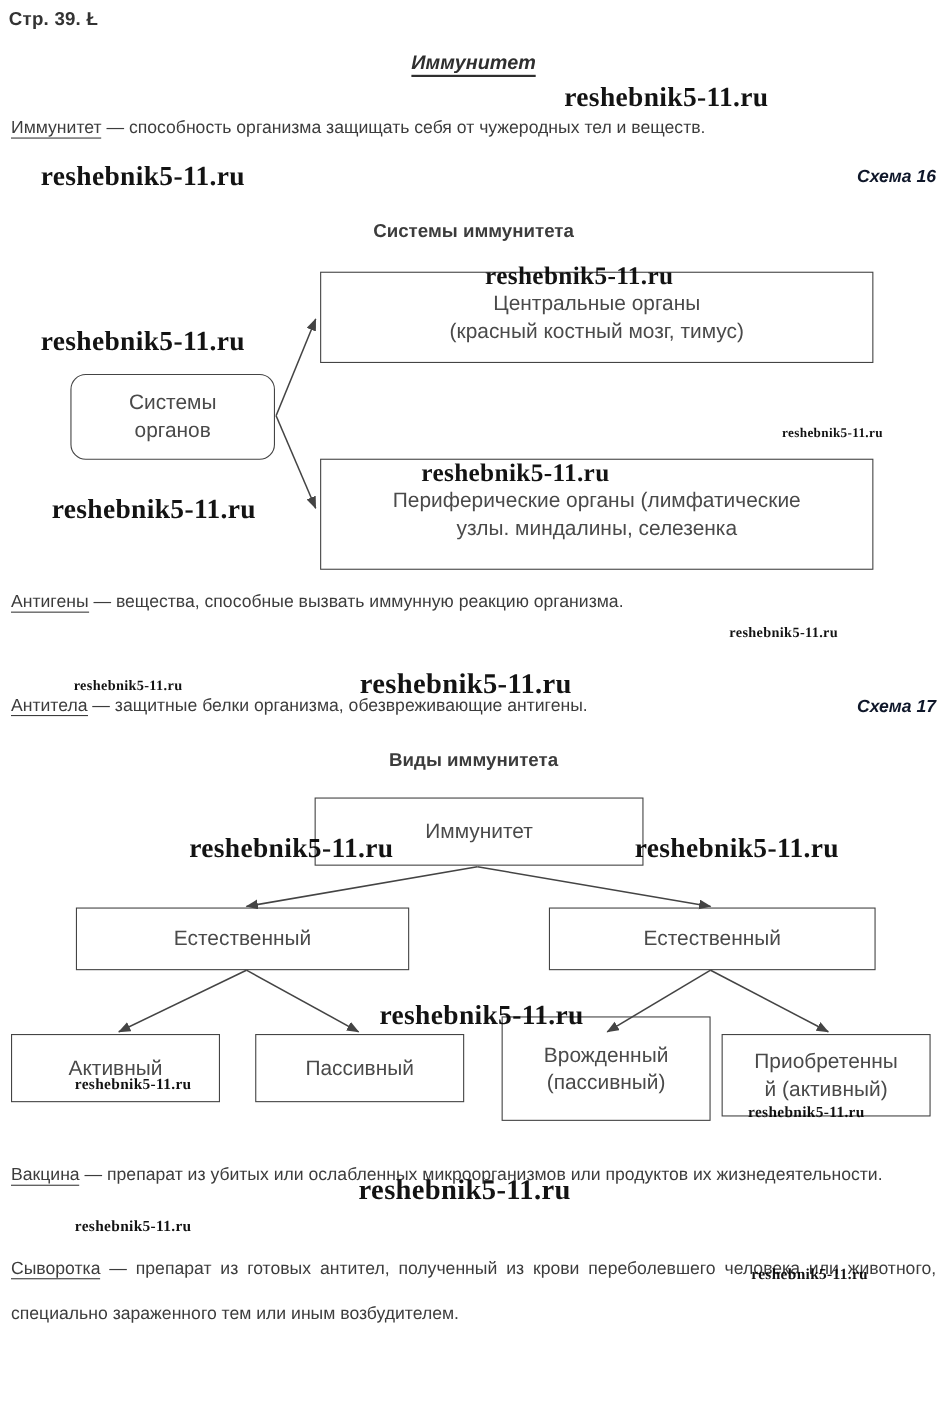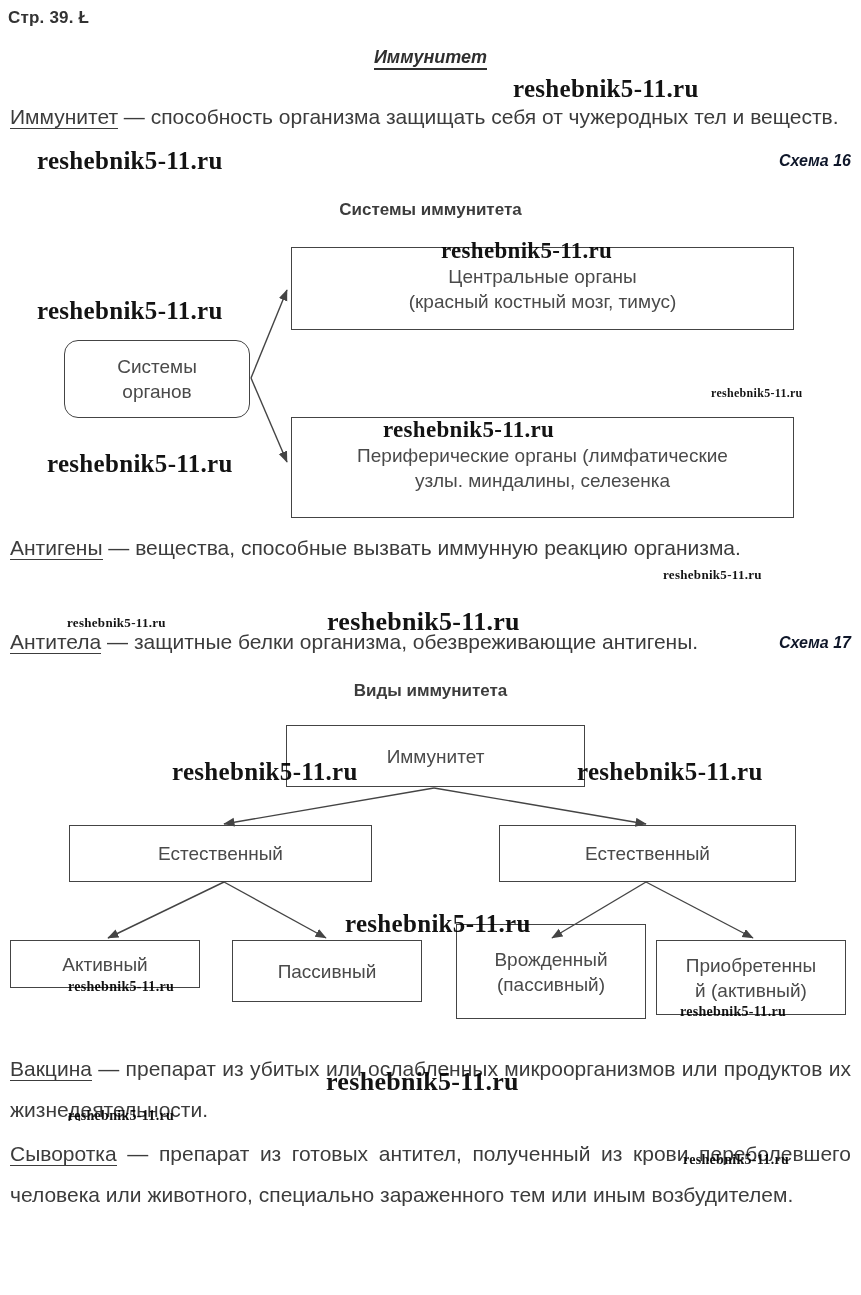--- a/index.html
+++ b/index.html
@@ -38,21 +38,21 @@
     font-style: italic;
     color: #2f2f2f;
   }
   #doc-title span {
     border-bottom: 2px solid #2f2f2f;
     padding-bottom: 1px;
   }
 
   
   .para {
-    font-size: 21px;
+    font-size: 16px;
     line-height: 26px;
     color: #3c3c3c;
   }
   .para .term {
     border-bottom: 1px solid #3c3c3c;
   }
   .para.justified { text-align: justify; }
 
   
   .schema-num {
@@ -198,21 +198,21 @@
   </div>
 
   <div class="node abs" style="left:69px; top:105px; width:303px; height:57px;">
     <span class="node-label">Естественный</span>
   </div>
 
   <div class="node abs" style="left:499px; top:105px; width:297px; height:57px;">
     <span class="node-label">Естественный</span>
   </div>
 
-  <div class="node abs" style="left:10px; top:220px; width:190px; height:48px;">
+  <div class="node abs" style="left:10px; top:220px; width:190px; height:62px;">
     <span class="node-label">Активный</span>
   </div>
 
   <div class="node abs" style="left:232px; top:220px; width:190px; height:62px;">
     <span class="node-label">Пассивный</span>
   </div>
 
   <div class="node abs" style="left:456px; top:204px; width:190px; height:95px;">
     <span class="node-label">
       <span>Врожденный</span><br>

